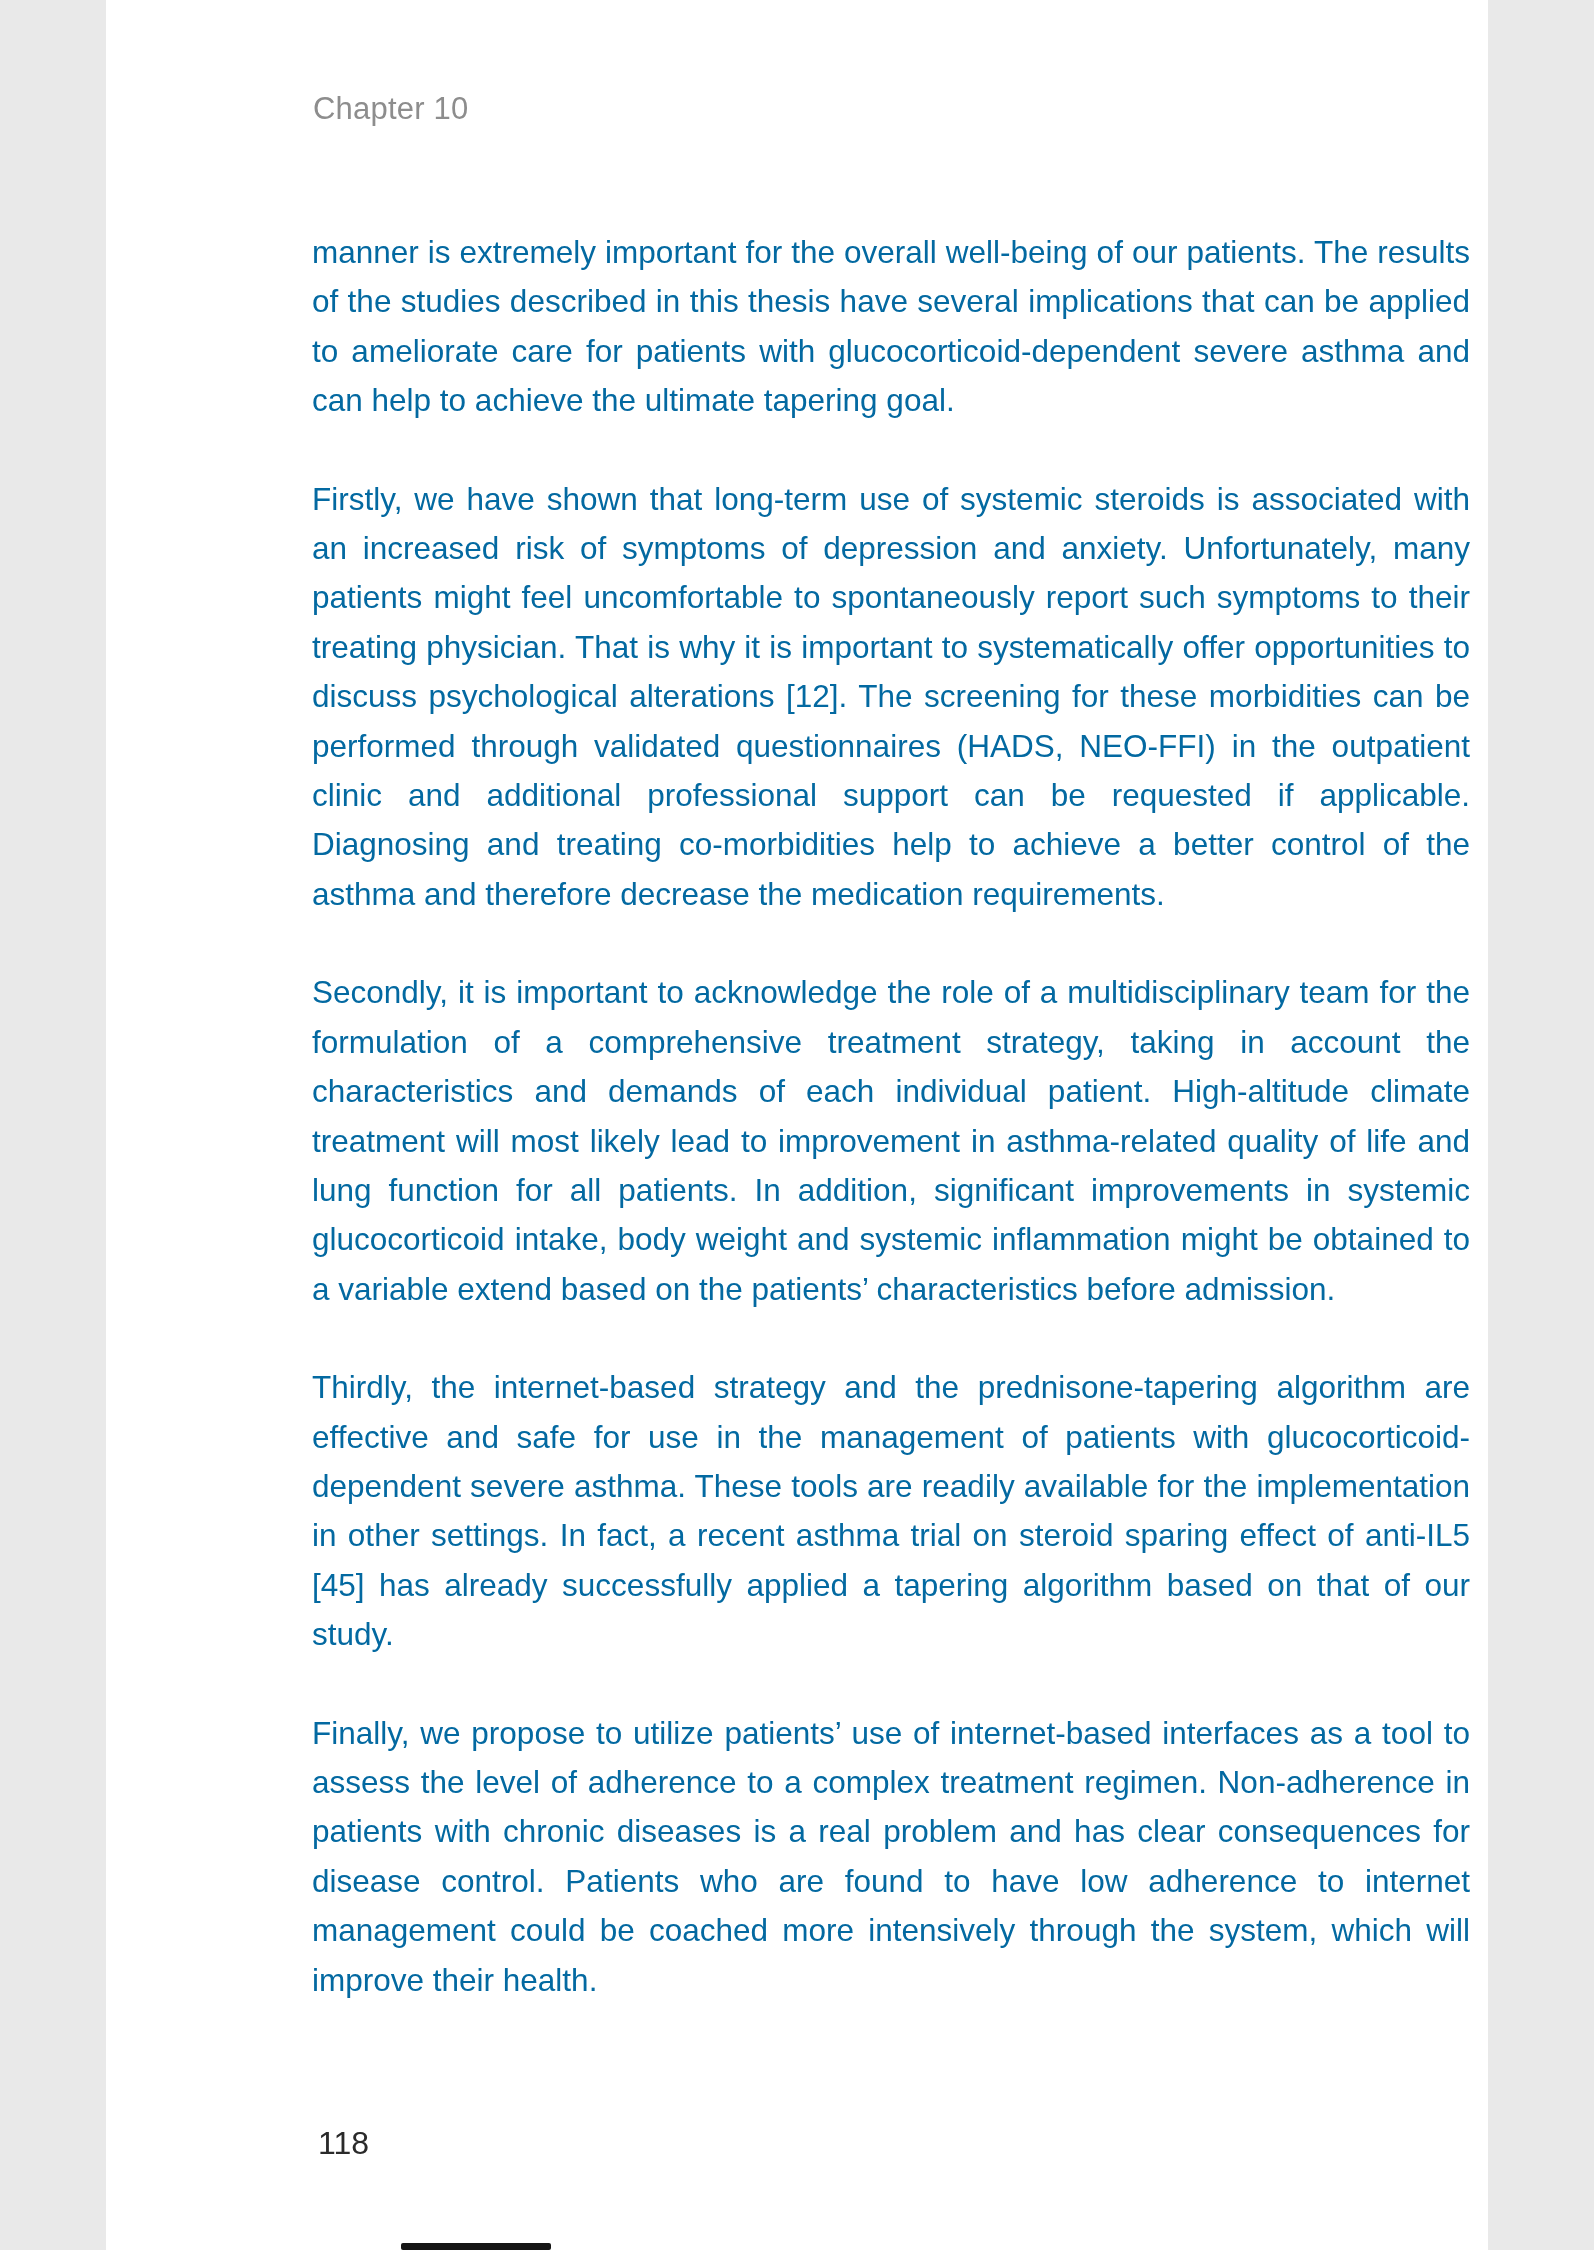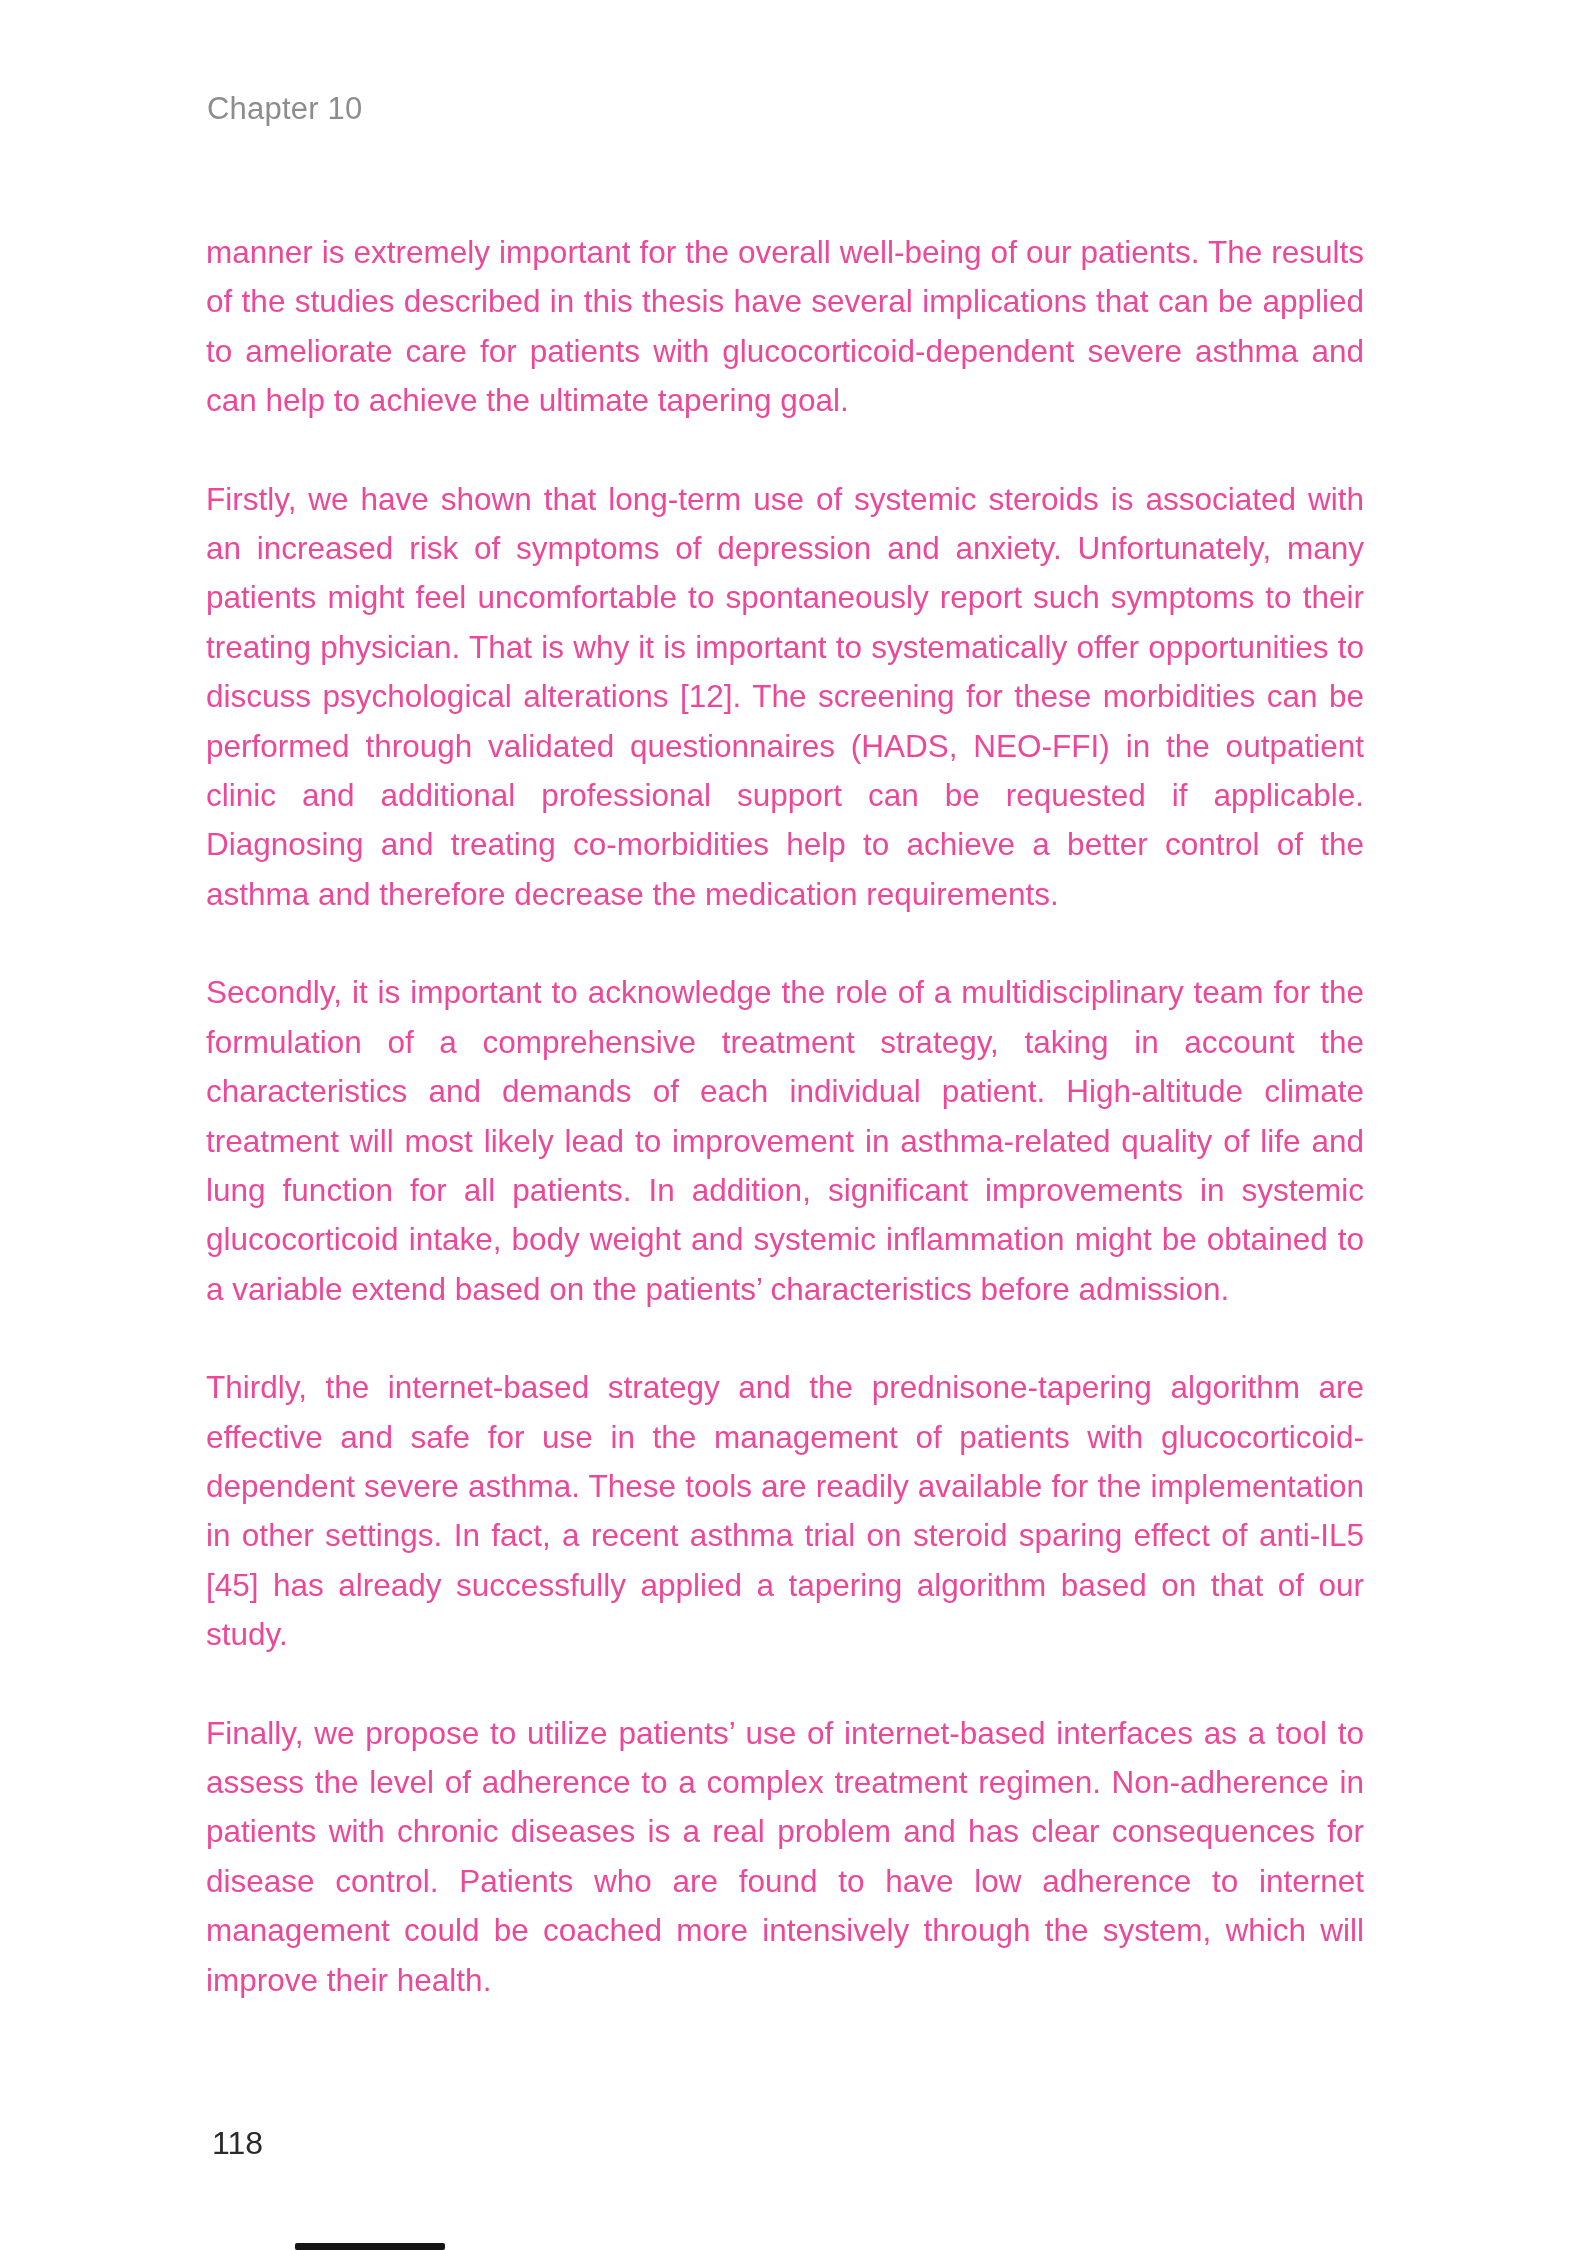--- a/index.html
+++ b/index.html
@@ -4,21 +4,21 @@
 <style>
   * { margin: 0; padding: 0; box-sizing: border-box; }
 
   html, body {
     background: #e9e9e9;
     font-family: "Liberation Sans", sans-serif;
   }
 
   .page {
     position: relative;
-    width: 1594px;
+    width: 1382px;
     height: 2250px;
     background: #ffffff;
     overflow: hidden;
     margin: 0 auto;
   }
 
   .running-header {
     position: absolute;
     left: 207px;
     top: 90px;
@@ -28,21 +28,21 @@
     letter-spacing: 0.2px;
   }
 
   .body-text {
     position: absolute;
     left: 206px;
     top: 228px;
     width: 1158px;
     font-size: 31.5px;
     line-height: 49.4px;
-    color: #ec4899;
+    color: #0369a1;
     text-align: justify;
     text-justify: inter-word;
   }
 
   .body-text p {
     margin: 0 0 49px 0;
   }
 
   .body-text p:last-child {
     margin-bottom: 0;

